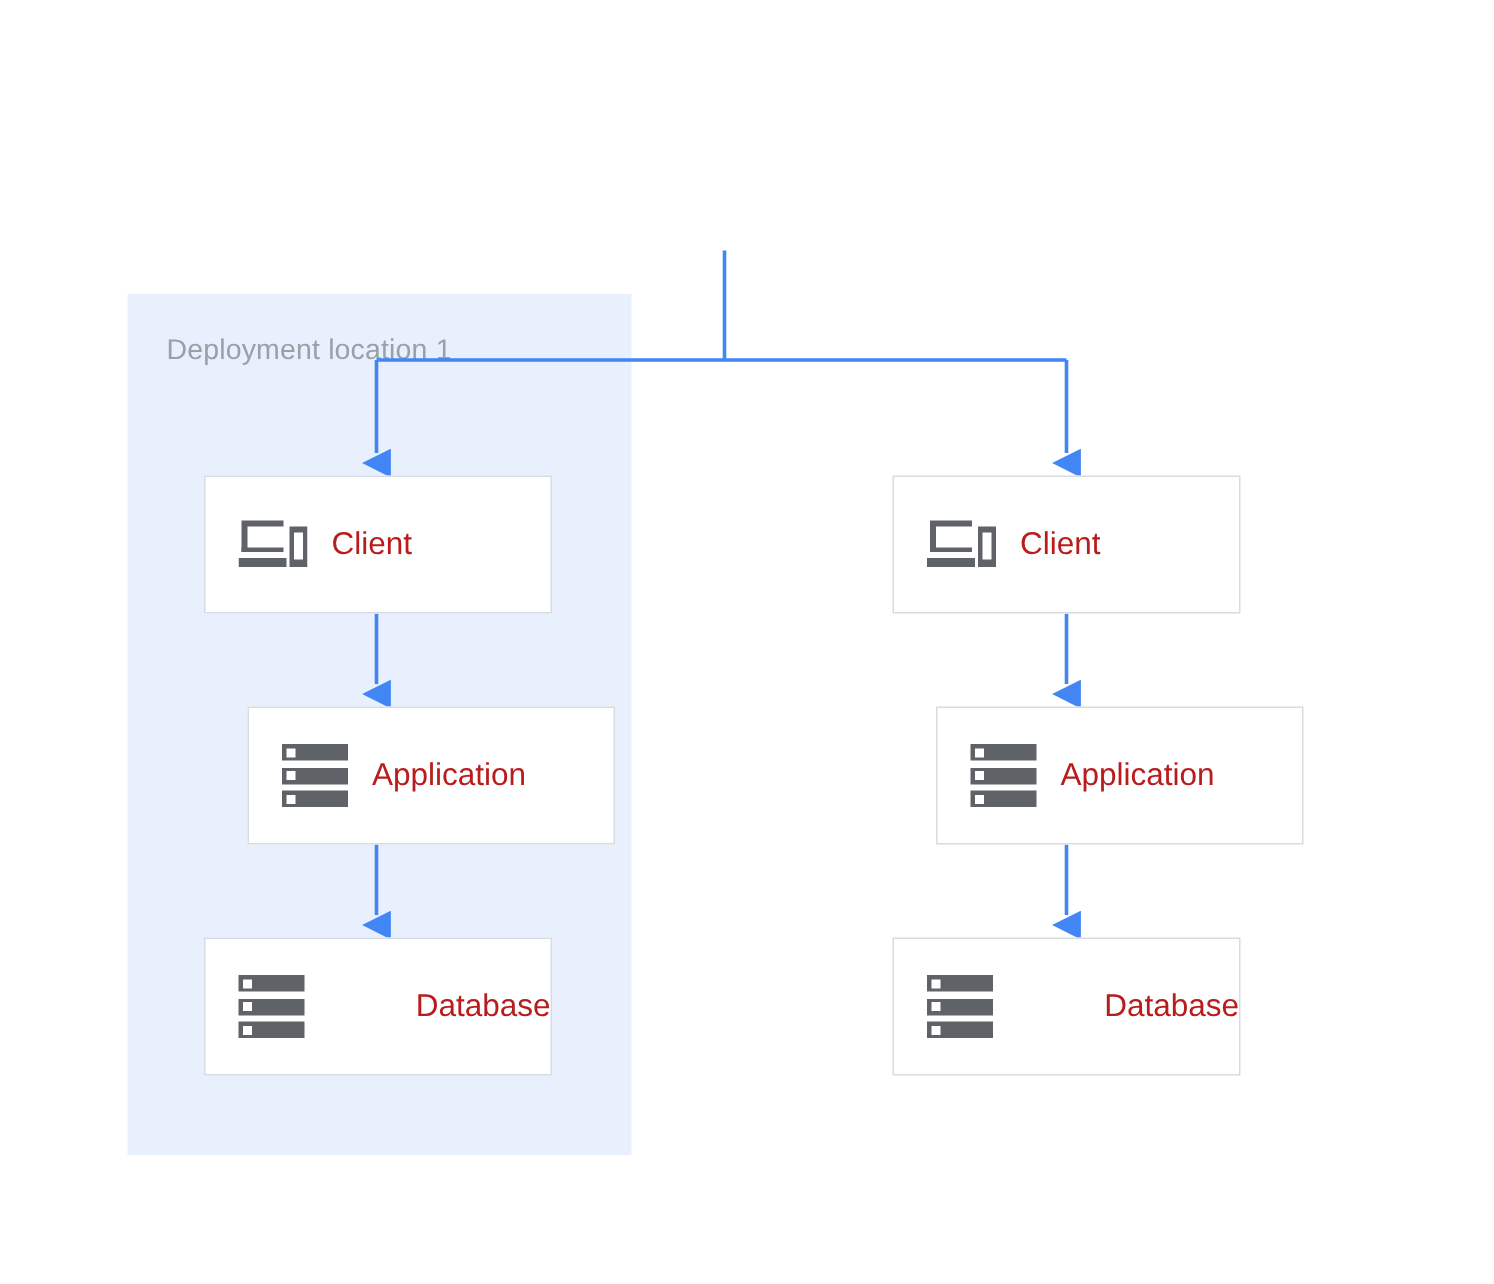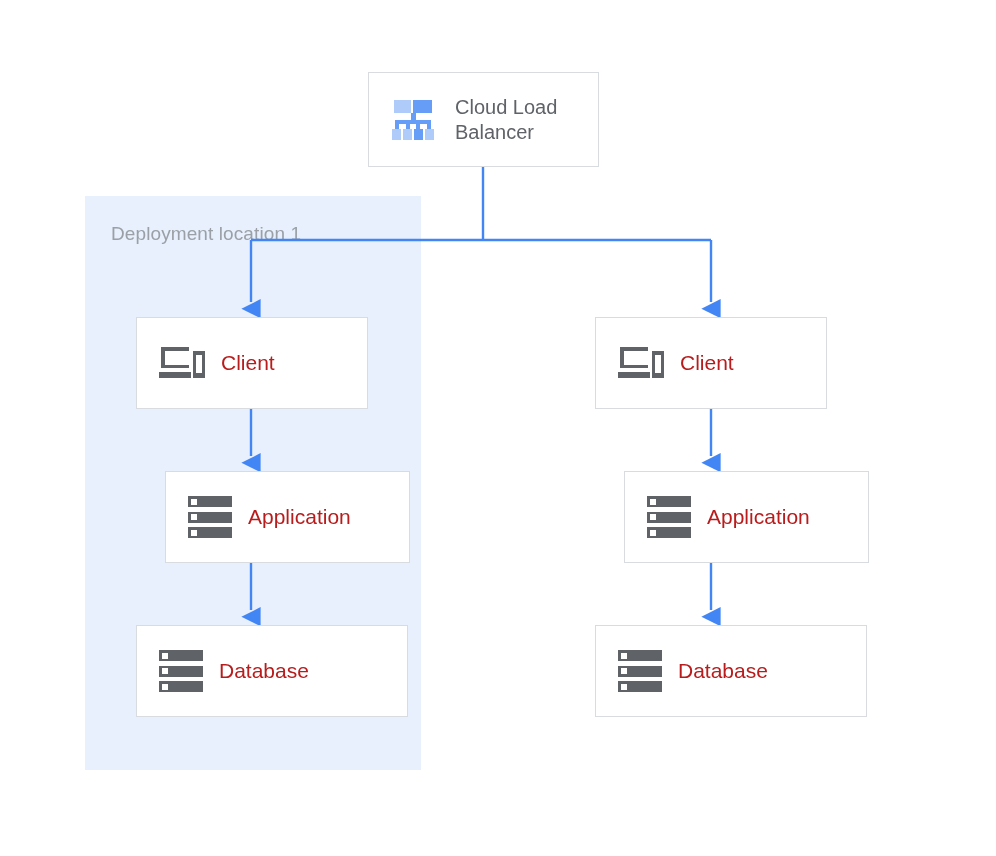--- a/index.html
+++ b/index.html
@@ -88,21 +88,21 @@
     max-width: 120px;
   }
 
   
   #zone-1 { left: 85px;  top: 196px; width: 336px; height: 574px; }
   #zone-2 { left: 543px; top: 180px; width: 336px; height: 574px; }
 
   
   .n-client { width: 232px; height: 92px; }
   .n-app    { width: 245px; height: 92px; margin-left: 35px; }
-  .n-db     { width: 272px; height: 92px; }
+  .n-db     { width: 232px; height: 92px; text-align: right; }
 
   #n1-client { left: 136px; top: 317px; }
   #n1-app    { left: 130px; top: 471px; }
   #n1-db     { left: 136px; top: 625px; }
 
   #n2-client { left: 595px; top: 317px; }
   #n2-app    { left: 589px; top: 471px; }
   #n2-db     { left: 595px; top: 625px; }
 
   
@@ -152,44 +152,20 @@
 
     <path d="M711,240 L711,302" stroke="#4285f4" stroke-width="2.4" fill="none" marker-end="url(#ah)"></path>
 
     <path d="M251,409 L251,456" stroke="#4285f4" stroke-width="2.4" fill="none" marker-end="url(#ah)"></path>
     <path d="M251,563 L251,610" stroke="#4285f4" stroke-width="2.4" fill="none" marker-end="url(#ah)"></path>
 
     <path d="M711,409 L711,456" stroke="#4285f4" stroke-width="2.4" fill="none" marker-end="url(#ah)"></path>
     <path d="M711,563 L711,610" stroke="#4285f4" stroke-width="2.4" fill="none" marker-end="url(#ah)"></path>
   </svg>
 
-  <div class="node" id="lb-node">
-    <span class="node-icon">
-      <svg width="48" height="48" viewBox="0 0 48 48" xmlns="http://www.w3.org/2000/svg">
-
-        <rect x="5" y="4" width="17" height="13" fill="#aecbfa"></rect>
-        <rect x="24" y="4" width="19" height="13" fill="#669df6"></rect>
-
-        <rect x="22" y="17" width="5" height="9" fill="#669df6"></rect>
-
-        <rect x="6" y="24" width="36" height="4" fill="#669df6"></rect>
-
-        <rect x="6" y="28" width="4" height="6" fill="#669df6"></rect>
-        <rect x="17" y="28" width="4" height="6" fill="#669df6"></rect>
-        <rect x="27" y="28" width="4" height="6" fill="#669df6"></rect>
-        <rect x="38" y="28" width="4" height="6" fill="#669df6"></rect>
-
-        <rect x="3" y="33" width="9" height="11" fill="#aecbfa"></rect>
-        <rect x="14" y="33" width="9" height="11" fill="#aecbfa"></rect>
-        <rect x="25" y="33" width="9" height="11" fill="#669df6"></rect>
-        <rect x="36" y="33" width="9" height="11" fill="#aecbfa"></rect>
-      </svg>
-    </span>
-    <span class="node-label">Cloud Load Balancer</span>
-  </div>
 
   <div class="node n-client" id="n1-client">
     <span class="node-icon">
       <svg width="46" height="40" viewBox="0 0 46 40" xmlns="http://www.w3.org/2000/svg">
 
         <path d="M2,4 h28 v4 H6 v17 H2 z" fill="#5f6368"></path>
         <path d="M2,25 h28 v-3 h-24 v3 z" fill="none"></path>
         <rect x="2" y="22" width="28" height="3" fill="#5f6368"></rect>
 
         <rect x="0" y="29" width="32" height="6" fill="#5f6368"></rect>

